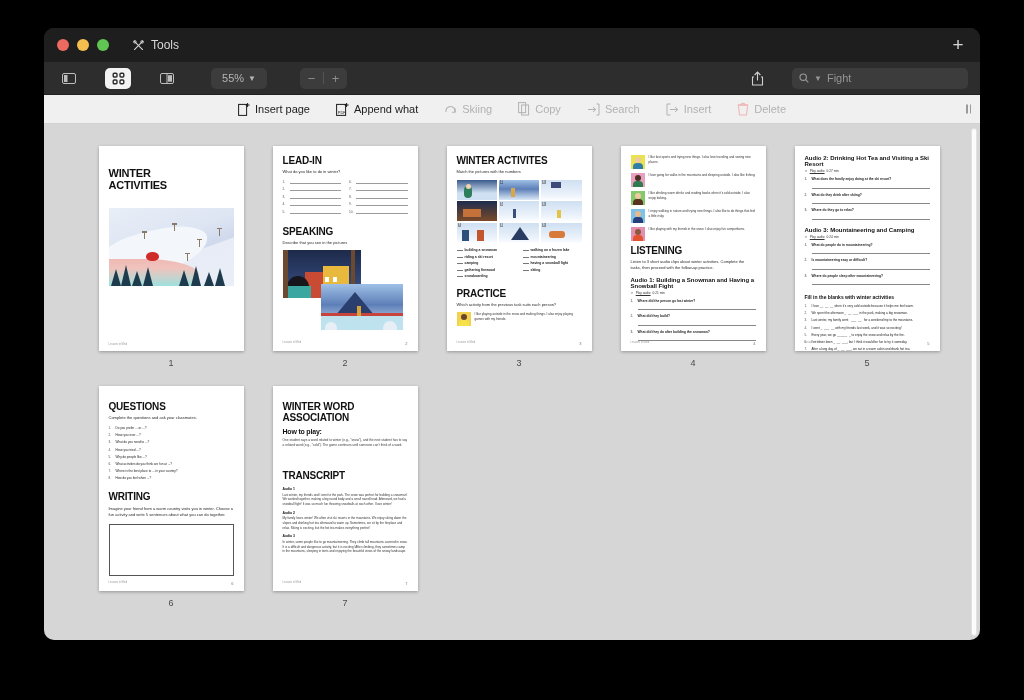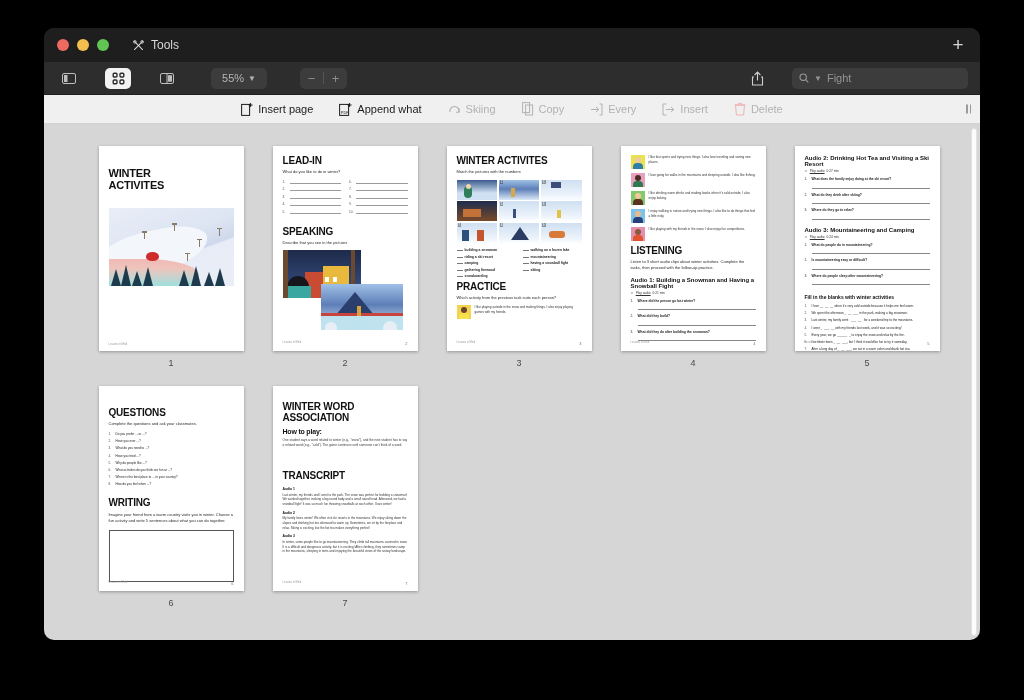--- a/index.html
+++ b/index.html
@@ -328,21 +328,21 @@
       </svg>
       <span>Copy</span>
     </div>
 
     <div class="act disabled">
       <svg width="13" height="13" viewBox="0 0 13 13">
         <path d="M9.5 1 H12 V12 H9.5" fill="none" stroke="#b2b2b2" stroke-width="1"></path>
         <line x1="1" y1="6.5" x2="8.5" y2="6.5" stroke="#b2b2b2" stroke-width="1"></line>
         <path d="M6 4 L8.8 6.5 L6 9" fill="none" stroke="#b2b2b2" stroke-width="1"></path>
       </svg>
-      <span>Every</span>
+      <span>Search</span>
     </div>
 
     <div class="act disabled">
       <svg width="13" height="13" viewBox="0 0 13 13">
         <path d="M4.5 1 H1 V12 H4.5" fill="none" stroke="#b2b2b2" stroke-width="1"></path>
         <line x1="4" y1="6.5" x2="11.5" y2="6.5" stroke="#b2b2b2" stroke-width="1"></line>
         <path d="M9 4 L11.8 6.5 L9 9" fill="none" stroke="#b2b2b2" stroke-width="1"></path>
       </svg>
       <span>Insert</span>
     </div>
@@ -361,21 +361,21 @@
         <i></i>
     </div>
   </div>
 
   <div class="content">
     <div class="grid">
 
       <div class="cell">
         <div class="page">
           <div class="h1 big" style="margin-top:12px">WINTER</div>
-          <div class="h1 big">ACTIVITES</div>
+          <div class="h1 big">ACTIVITIES</div>
           <div class="cover-img">
             <div class="slope"></div>
             <div class="slope2"></div>
             <div class="lake"></div>
             <div class="red-dot"></div>
             <span class="pole" style="left:28%;top:30%"></span>
             <span class="pole" style="left:52%;top:20%"></span>
             <span class="pole" style="left:72%;top:40%"></span>
             <span class="pole" style="left:88%;top:26%"></span>
             <span class="pole" style="left:63%;top:58%"></span>
@@ -560,21 +560,21 @@
               <div class="wrow">
                   <span class="blank"></span>
                   <span>having a snowball fight</span>
                 </div>
               <div class="wrow">
                   <span class="blank"></span>
                   <span>skiing</span>
                 </div>
             </div>
           </div>
-          <div class="h1" style="margin-top:0">PRACTICE</div>
+          <div class="h1" style="margin-top:7px">PRACTICE</div>
           <div class="sub" style="margin-top:3px">Which activity from the previous task suits each person?</div>
           <div class="person" style="margin-top:4px">
             <div class="avatar" style="background:#f3d24e">
               <span class="av-head" style="background:#6b4430"></span>
               <span class="av-body" style="background:#f5e24a"></span>
             </div>
             <div class="txt">I like playing outside in the snow and making things. I also enjoy playing games with my friends.</div>
           </div>
           <div class="foot">
             <span>Lessons in Mind</span>
@@ -742,21 +742,21 @@
           <div class="foot">
             <span>Lessons in Mind</span>
             <span class="fpn">5</span>
           </div>
         </div>
         <div class="pnum">5</div>
       </div>
 
       <div class="cell">
         <div class="page">
-          <div class="h1" style="margin-top:12px">QUESTIONS</div>
+          <div class="h1" style="margin-top:6px">QUESTIONS</div>
           <div class="sub" style="margin-top:3px">Complete the questions and ask your classmates.</div>
           <div style="margin-top:5px">
             <div class="fillrow">
                 <span class="fn">1.</span>
                 <span>Do you prefer ... or ...?</span>
               </div>
             <div class="fillrow">
                 <span class="fn">2.</span>
                 <span>Have you ever ...?</span>
               </div>

